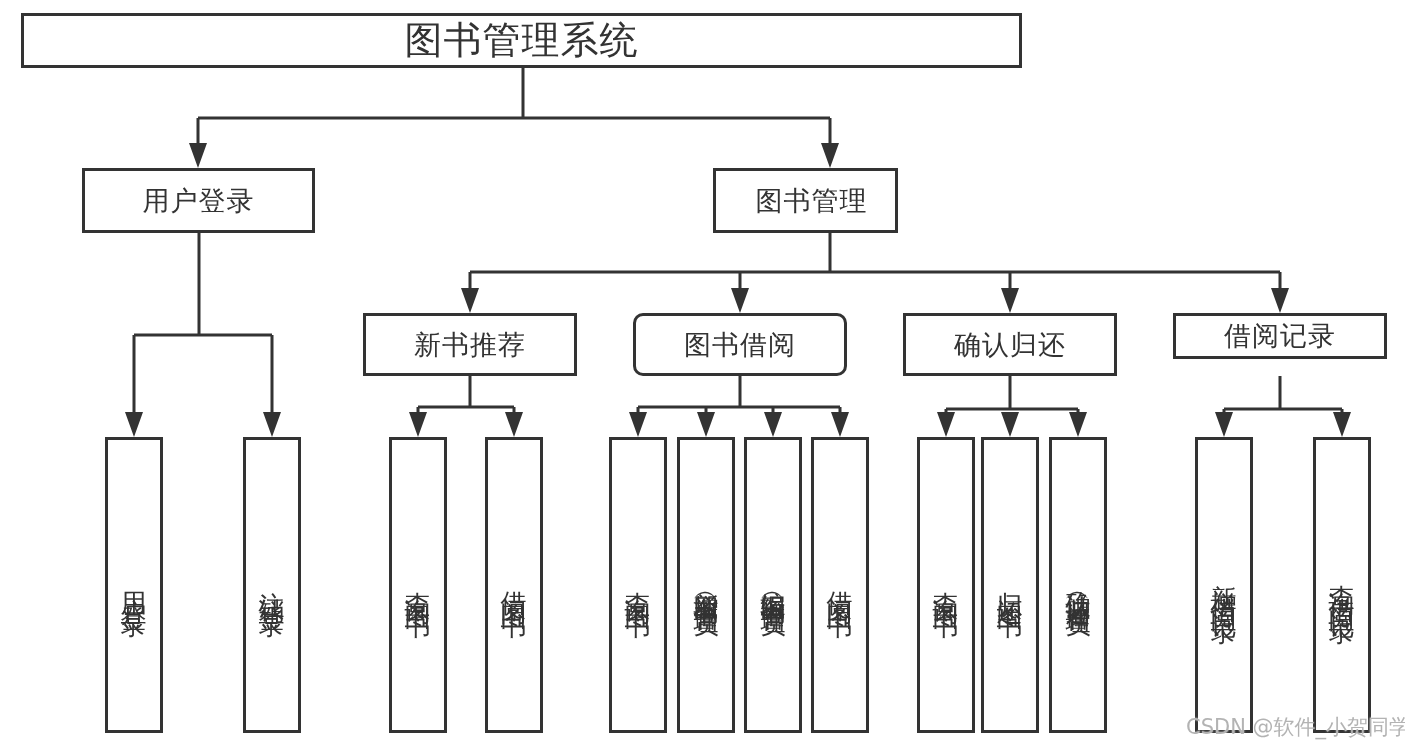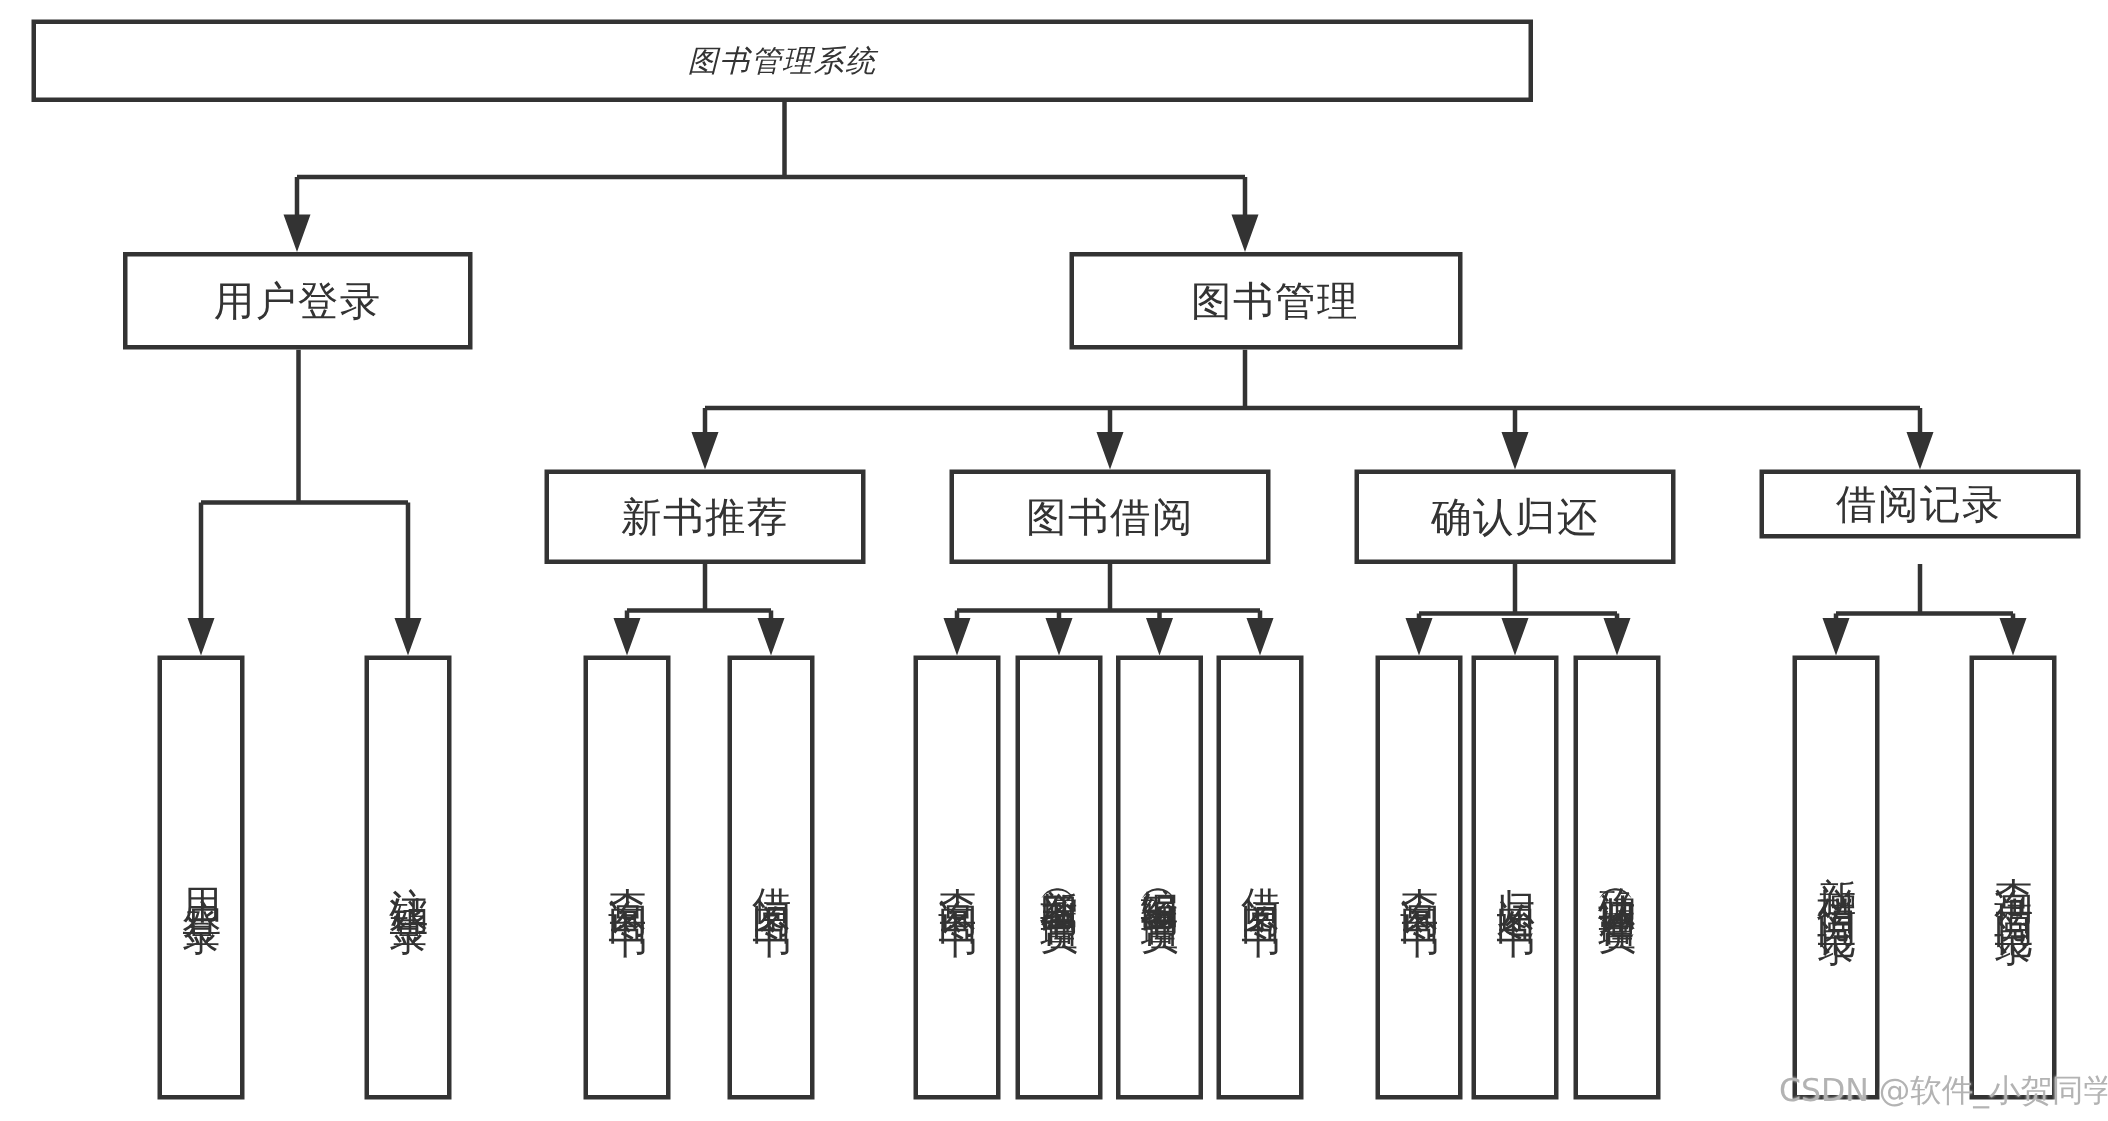--- a/index.html
+++ b/index.html
@@ -14,21 +14,21 @@
   .connectors{position:absolute;top:0;left:0;z-index:0;}
   .node{
     position:absolute;
     box-sizing:border-box;
     background:#ffffff;
     border:3px solid #333333;
     display:flex;align-items:center;justify-content:center;
     z-index:1;
   }
   .hbox{font-size:27px;letter-spacing:1px;}
-  .root{font-size:20px;font-style:italic;}
+  .root{font-size:38px;}
   .vbox{
     width:58px;height:296px;top:437px;
     border-width:3px;
   }
   .vbox .vtext{
     writing-mode:vertical-rl;
     text-orientation:mixed;
     font-size:26px;
     letter-spacing:7px;
     line-height:1;
@@ -72,28 +72,28 @@
       M1215 412h18l-9 25z M1333 412h18l-9 25z"></path>
   </svg>
 
   <div class="node hbox root" style="left:21px;top:13px;width:1001px;height:55px;">
     <span>图书管理系统</span>
   </div>
 
   <div class="node hbox" style="left:82px;top:168px;width:233px;height:65px;">
     <span>用户登录</span>
   </div>
-  <div class="node hbox" style="left:713px;top:168px;width:262px;height:65px;padding-left:12px;">
+  <div class="node hbox" style="left:713px;top:168px;width:185px;height:65px;padding-left:12px;">
     <span>图书管理</span>
   </div>
 
   <div class="node hbox" style="left:363px;top:313px;width:214px;height:63px;">
     <span>新书推荐</span>
   </div>
-  <div class="node hbox" style="left:633px;top:313px;width:214px;height:63px;">
+  <div class="node hbox" style="left:633px;top:313px;width:214px;height:63px;border-radius:10px;">
     <span>图书借阅</span>
   </div>
   <div class="node hbox" style="left:903px;top:313px;width:214px;height:63px;">
     <span>确认归还</span>
   </div>
   <div class="node hbox" style="left:1173px;top:313px;width:214px;height:46px;">
     <span>借阅记录</span>
   </div>
 
   <div class="node vbox" style="left:105px;">

